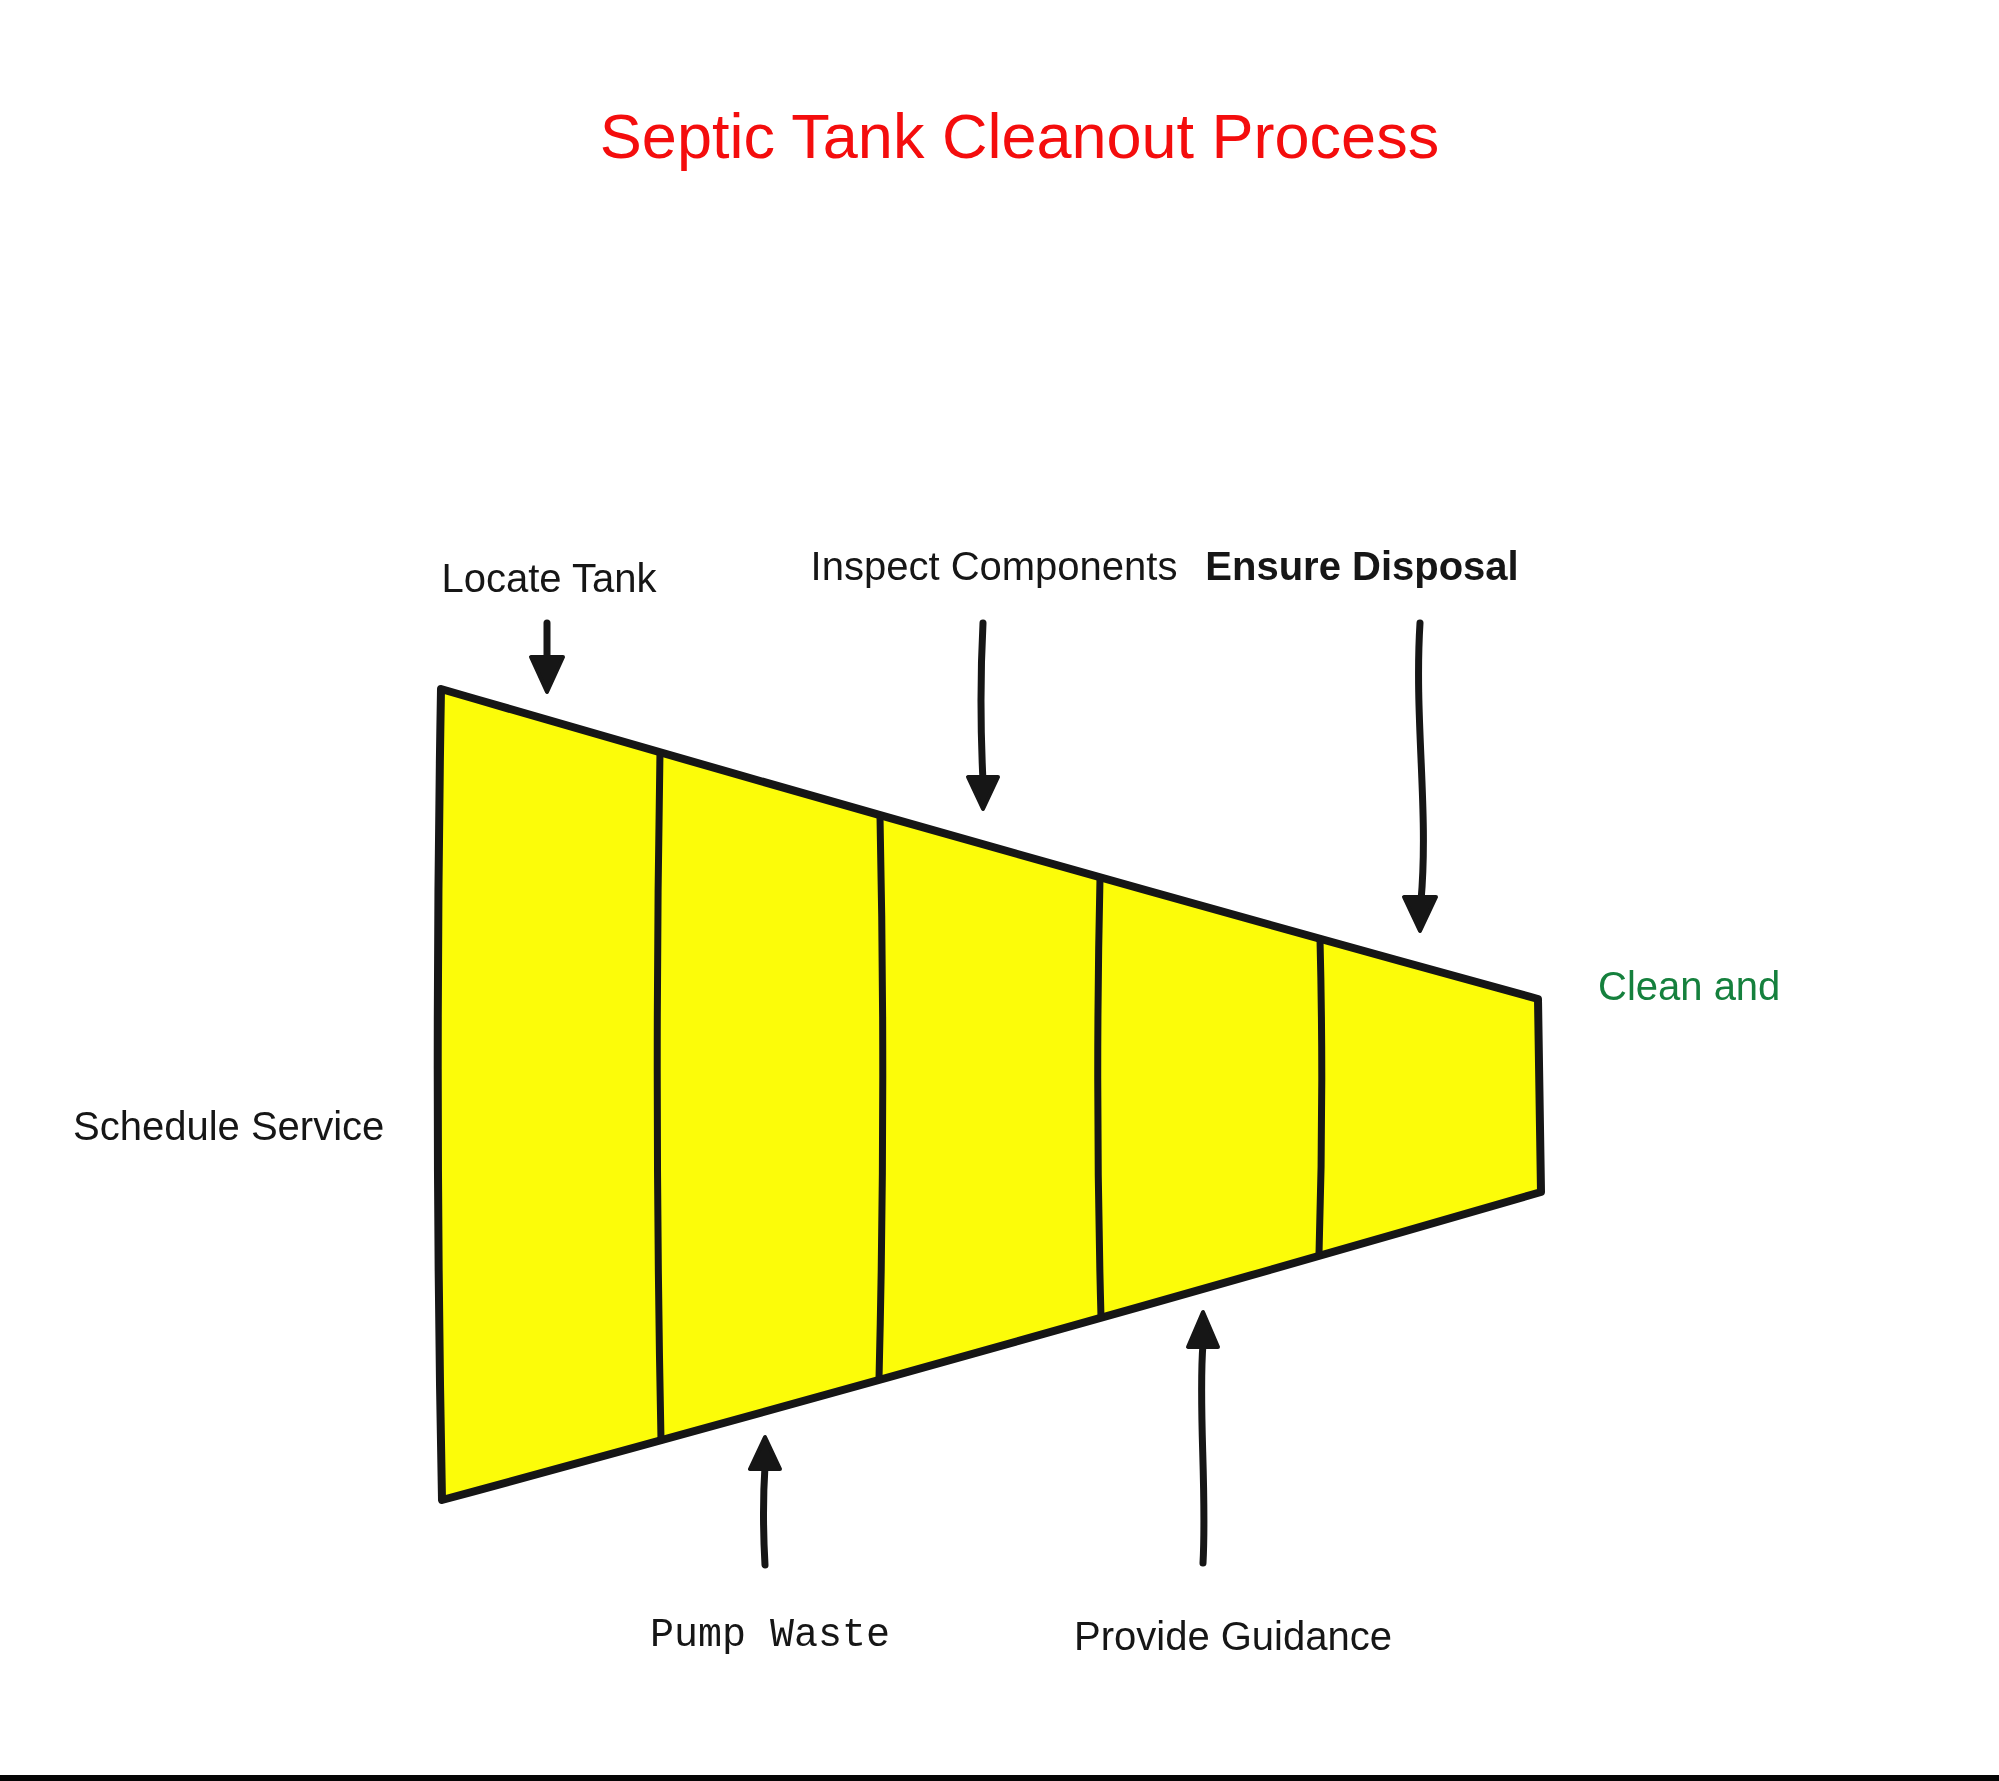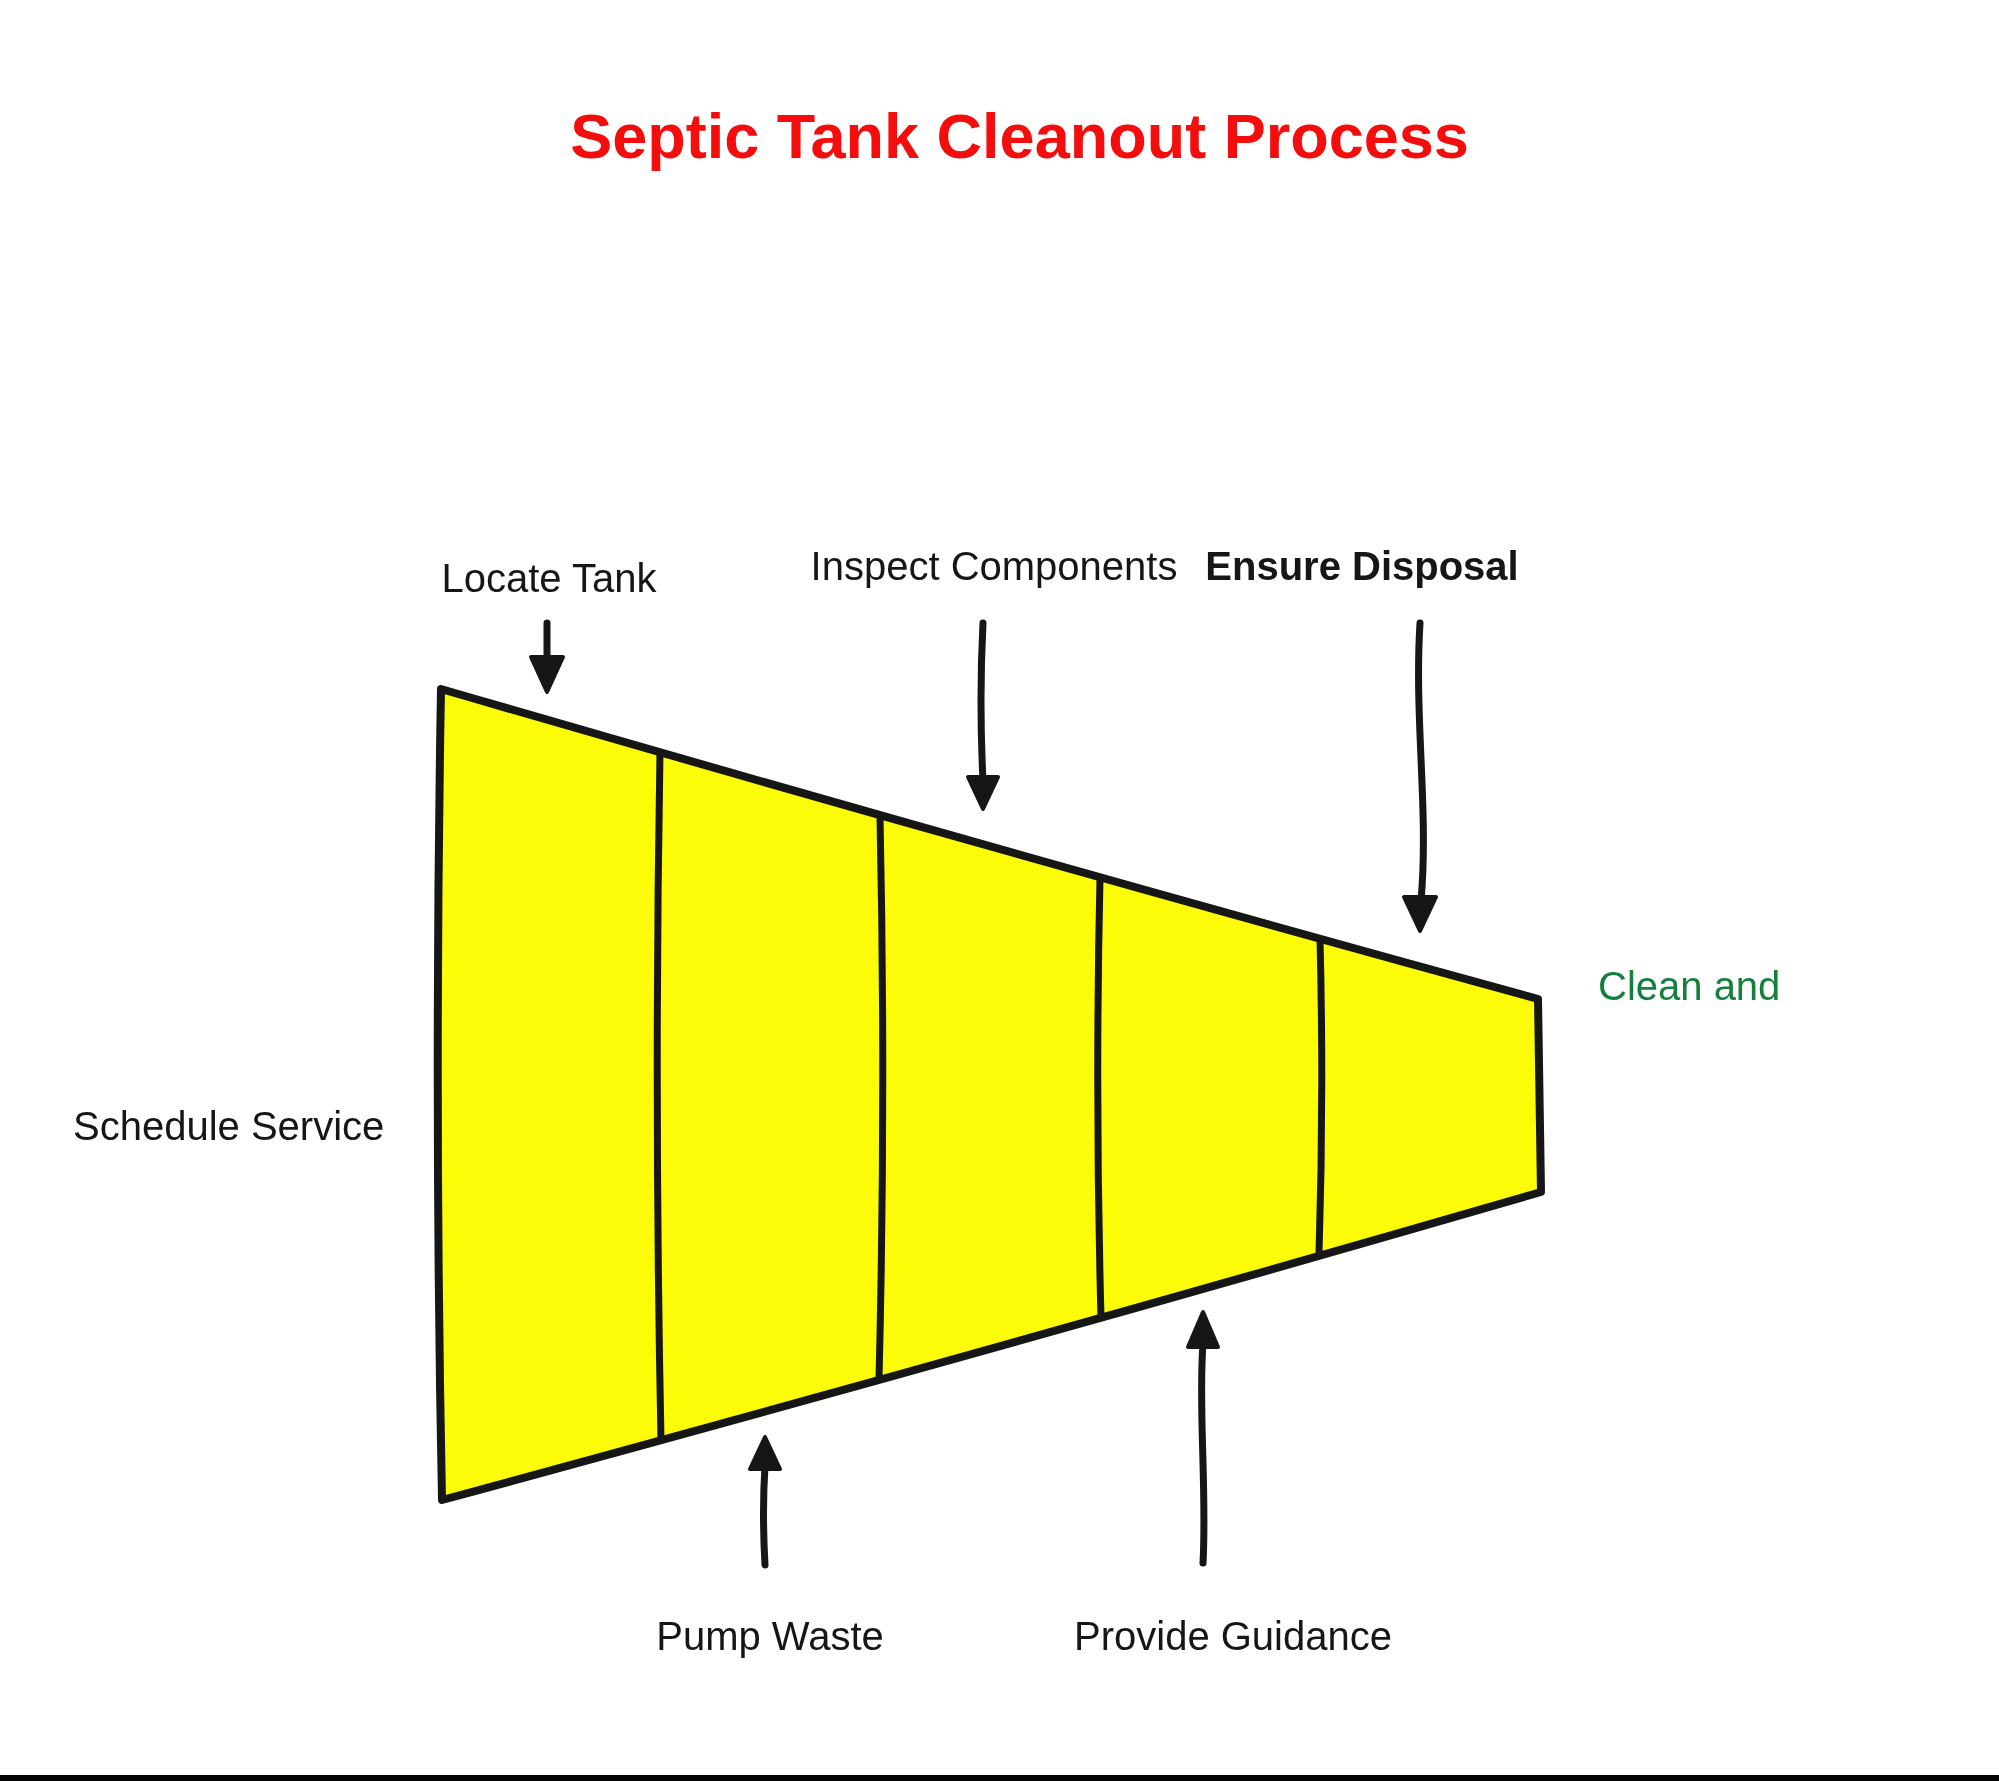--- a/index.html
+++ b/index.html
@@ -16,21 +16,21 @@
     overflow: hidden;
   }
   .title {
     position: absolute;
     left: 0;
     right: 0;
     top: 100px;
     margin: 0;
     text-align: center;
     font-size: 63px;
-    font-weight: 700;
+    font-weight: 400;
     color: #f40d0d;
     letter-spacing: 0px;
     padding-left: 40px;
   }
   .diagram-svg {
     position: absolute;
     left: 0;
     top: 0;
   }
   .lbl {
@@ -103,21 +103,21 @@
     <g>
       <path class="funnel-ink" d="M 1203 1563 C 1207 1490 1198 1405 1203 1344" fill="none" stroke-width="7" stroke-linecap="round"></path>
       <path class="funnel-ink" d="M 1188 1347 L 1218 1347 L 1203 1312 Z" fill="#161616" stroke-width="4" stroke-linejoin="round"></path>
     </g>
   </svg>
 
   <div class="lbl centered" style="left:549px; top:542px;margin-top:12px;">Locate Tank</div>
   <div class="lbl centered" style="left:994px; top:542px;">Inspect Components</div>
   <div class="lbl centered" style="left:1362px; top:542px;font-weight:bold;">Ensure Disposal</div>
 
-  <div class="lbl centered" style="left:770px; top:1612px;">Pump Waste</div>
+  <div class="lbl centered" style="left:770px; top:1612px;font-family:Liberation Mono, monospace;">Pump Waste</div>
   <div class="lbl centered" style="left:1213px; top:1612px;margin-left:20px;">Provide Guidance</div>
 
   <div class="lbl" style="left:73px; top:1068px;margin-top:34px;">Schedule Service</div>
 
   <div class="result-lbl">
     <div>Clean and</div>
   </div>
 
   <div class="bottom-bar"></div>
 </div>

